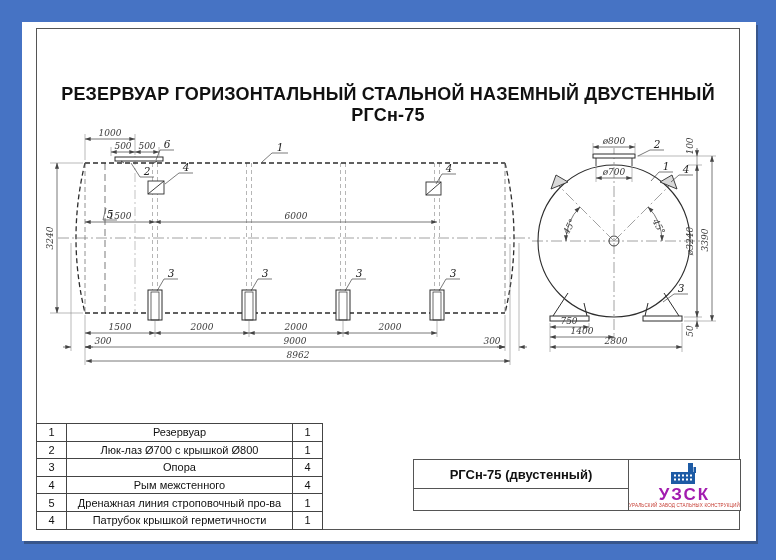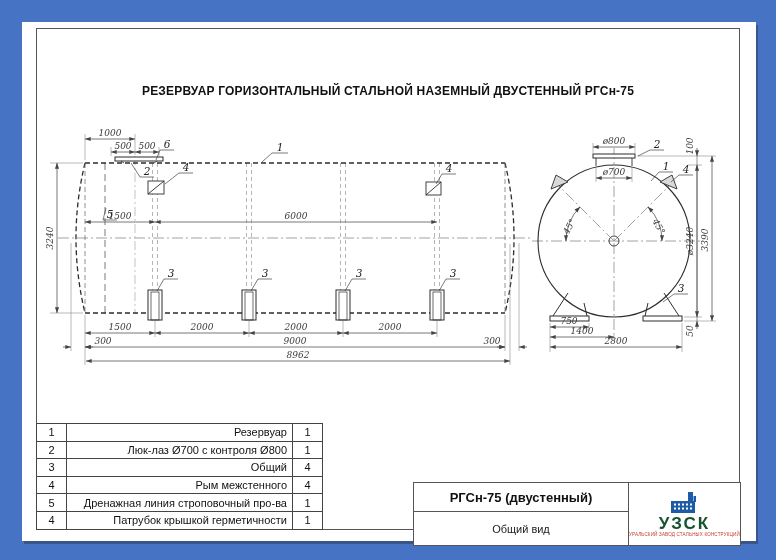--- a/index.html
+++ b/index.html
@@ -10,44 +10,44 @@
   }
   .page{
     position:absolute;left:22px;top:22px;width:734px;height:519px;
     background:#ffffff;
     box-shadow:2px 3px 0 rgba(40,50,70,.45);
   }
   .frame{position:absolute;left:36px;top:28px;width:704px;height:502px;border:1px solid #555;box-sizing:border-box;}
   svg.draw{position:absolute;left:0;top:0;}
   .title{
     position:absolute;left:36px;top:84px;width:704px;text-align:center;
-    font-size:12px;font-weight:bold;color:#111;letter-spacing:.2px;
+    font-size:18px;font-weight:bold;color:#111;letter-spacing:.2px;
   }
   
   table.parts{
     position:absolute;left:36px;top:423px;border-collapse:collapse;
     font-size:11px;color:#111;background:#fff;
   }
   table.parts td{
     border:1px solid #444;height:16.6px;padding:0 5px;white-space:nowrap;
   }
   td.c-pos{width:19px;text-align:center;}
-  td.c-name{width:215px;text-align:right;}
+  td.c-name{width:215px;text-align:center;}
   td.c-qty{width:19px;text-align:center;}
   
   .tblock{
-    position:absolute;left:413px;top:482px;width:328px;height:64px;
+    position:absolute;left:413px;top:459px;width:328px;height:52px;
     border:1px solid #555;box-sizing:border-box;background:#fff;display:flex;
   }
   .tb-left{width:244px;border-right:1px solid #555;box-sizing:border-box;display:flex;flex-direction:column;}
   .tb-model{height:29px;border-bottom:1px solid #555;box-sizing:border-box;display:flex;align-items:center;justify-content:center;
     font-size:13px;font-weight:bold;color:#111;}
   .tb-view{flex:1;display:flex;align-items:center;justify-content:center;font-size:11px;color:#222;}
   .tb-logo{flex:1;display:flex;flex-direction:column;align-items:center;justify-content:center;padding-top:1px;}
-  .logo-abbr{font-size:17px;font-weight:bold;color:#14532d;letter-spacing:2px;line-height:14px;}
+  .logo-abbr{font-size:17px;font-weight:bold;color:#a21caf;letter-spacing:2px;line-height:14px;}
   .logo-tag{font-size:4.5px;color:#c4372d;white-space:nowrap;letter-spacing:.2px;margin-top:1px;}
   
   text.dim{font:italic 9px "DejaVu Serif", serif;fill:#3a3a3a;}
   text.co{font:italic 10.5px "DejaVu Serif", serif;fill:#222;}
 </style>
 </head>
 <body>
 
 <div class="page"></div>
 <div class="frame"></div>
@@ -304,26 +304,26 @@
 
 <table class="parts">
   <tbody>
     <tr>
       <td class="c-pos">1</td>
       <td class="c-name">Резервуар</td>
       <td class="c-qty">1</td>
     </tr>
     <tr>
       <td class="c-pos">2</td>
-      <td class="c-name">Люк-лаз Ø700 с контроля Ø800</td>
+      <td class="c-name">Люк-лаз Ø700 с крышкой Ø800</td>
       <td class="c-qty">1</td>
     </tr>
     <tr>
       <td class="c-pos">3</td>
-      <td class="c-name">Общий</td>
+      <td class="c-name">Опора</td>
       <td class="c-qty">4</td>
     </tr>
     <tr>
       <td class="c-pos">4</td>
       <td class="c-name">Рым межстенного</td>
       <td class="c-qty">4</td>
     </tr>
     <tr>
       <td class="c-pos">5</td>
       <td class="c-name">Дренажная линия строповочный про-ва</td>
@@ -333,21 +333,20 @@
       <td class="c-pos">4</td>
       <td class="c-name">Патрубок крышкой герметичности</td>
       <td class="c-qty">1</td>
     </tr>
   </tbody>
 </table>
 
 <div class="tblock">
   <div class="tb-left">
     <div class="tb-model">РГСн-75 (двустенный)</div>
-    <div class="tb-view">Общий вид</div>
   </div>
   <div class="tb-logo">
     <span>
       <svg width="30" height="21" viewBox="0 0 30 21">
         <rect x="2" y="9" width="24" height="12" fill="#1d5ba5"></rect>
         <rect x="19" y="0" width="5" height="10" fill="#1d5ba5"></rect>
         <rect x="24.5" y="4" width="2.5" height="6" fill="#1d5ba5"></rect>
         <g fill="#ffffff">
           <rect x="5" y="11.5" width="2" height="2"></rect>
             <rect x="9" y="11.5" width="2" height="2"></rect>

